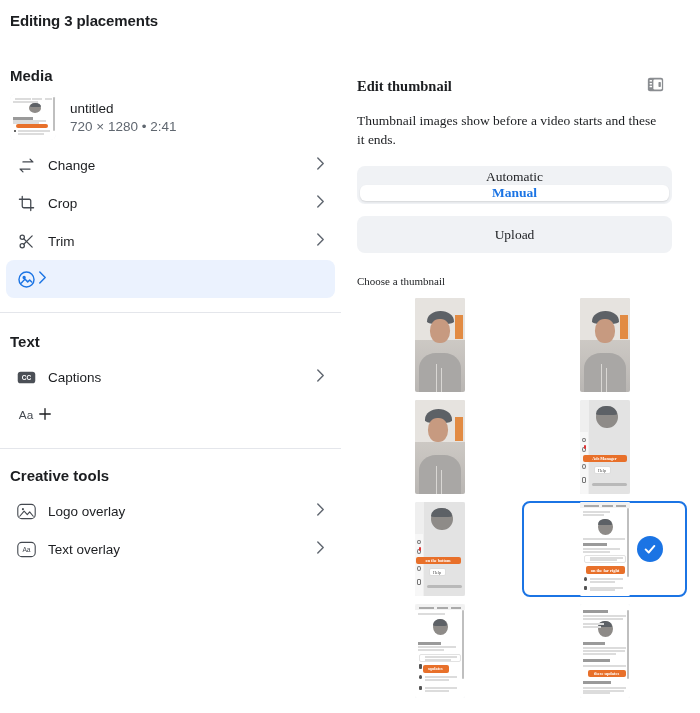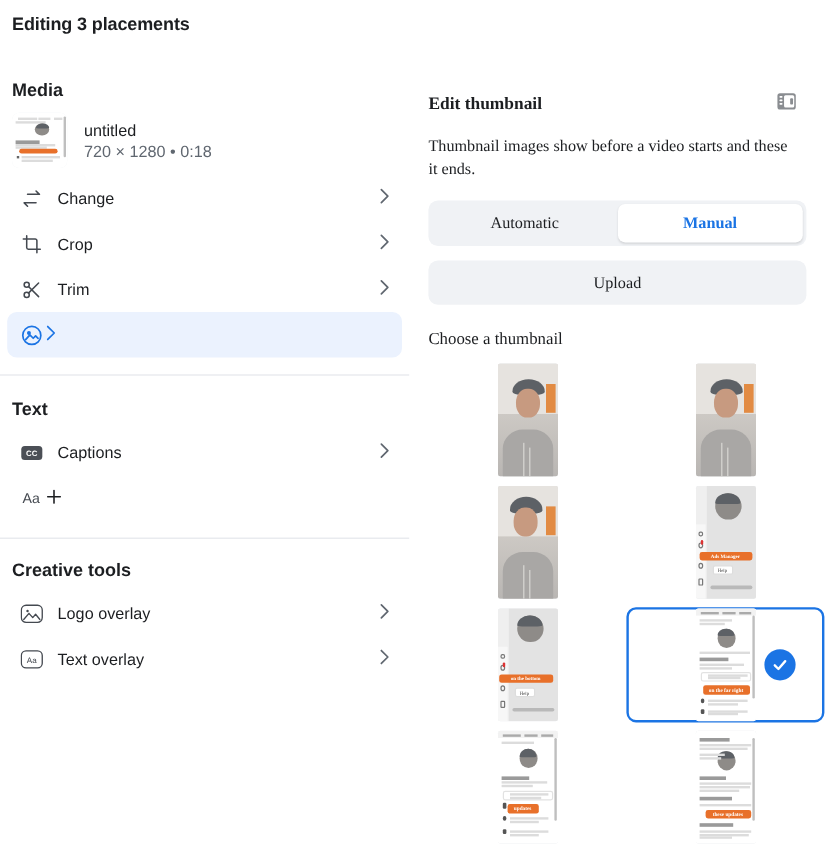--- a/index.html
+++ b/index.html
@@ -91,40 +91,40 @@
   .panel-toggle-icon { cursor: pointer; }
   .rp-desc {
     font-size: 13.5px; color: #1c1e21;
     margin-top: 14px; line-height: 19px;
     width: 300px;
   }
   .seg-control {
     margin-top: 17px;
     display: flex; background: #f0f2f5;
     border-radius: 8px; padding: 3px;
-    height: 38px; width: 315px;
+    height: 38px; width: 315px; flex-direction: column;
   }
   .seg {
     flex: 1 1 50%;
     display: flex; align-items: center; justify-content: center;
     font-size: 13.5px; border-radius: 6px;
     cursor: pointer; color: #1c1e21;
   }
   .seg.selected {
     background: #fff; color: #1b74e4; font-weight: bold;
     box-shadow: 0 1px 2px rgba(0,0,0,.12);
   }
   .upload-btn {
     margin-top: 12px; width: 315px; height: 37px;
     background: #f0f2f5; border-radius: 8px;
     display: flex; align-items: center; justify-content: center;
     font-size: 13.5px; color: #1c1e21; cursor: pointer;
   }
   .choose-label {
-    margin-top: 22px; font-size: 14px; color: #1c1e21;
+    margin-top: 22px; font-size: 11px; color: #1c1e21;
   }
 
   .thumb-grid {
     margin-top: 10px; width: 330px;
     display: grid;
     grid-template-columns: 1fr 1fr;
     row-gap: 6px;
   }
   .thumb-cell {
     height: 96px;
@@ -198,21 +198,21 @@
           <div class="block" style="top:60%;right:38%;"></div>
           <div class="orange" style="left:14%;top:66%;width:68%;height:7%;"></div>
           <div class="block" style="top:79%;left:18%;right:14%;"></div>
           <div class="block" style="top:84%;left:18%;right:26%;"></div>
           <div class="rowi" style="top:78%;left:8%;width:6%;height:5%;background:#666;position:absolute;"></div>
           <div class="scroll"></div>
         </div>
       </div>
       <div class="media-meta">
         <div class="media-name">untitled</div>
-        <div class="media-dims">720 × 1280 • 0:18</div>
+        <div class="media-dims">720 × 1280 • 2:41</div>
       </div>
     </div>
 
     <div class="menu-row">
       <span class="menu-icon">
         <svg width="17" height="17" viewBox="0 0 24 24" fill="none" stroke="currentColor" stroke-width="1.8" stroke-linecap="round" stroke-linejoin="round">
           <polyline points="17 3 21 7 7 7"></polyline>
             <polyline points="7 21 3 17 17 17"></polyline>
         </svg>
       </span>

